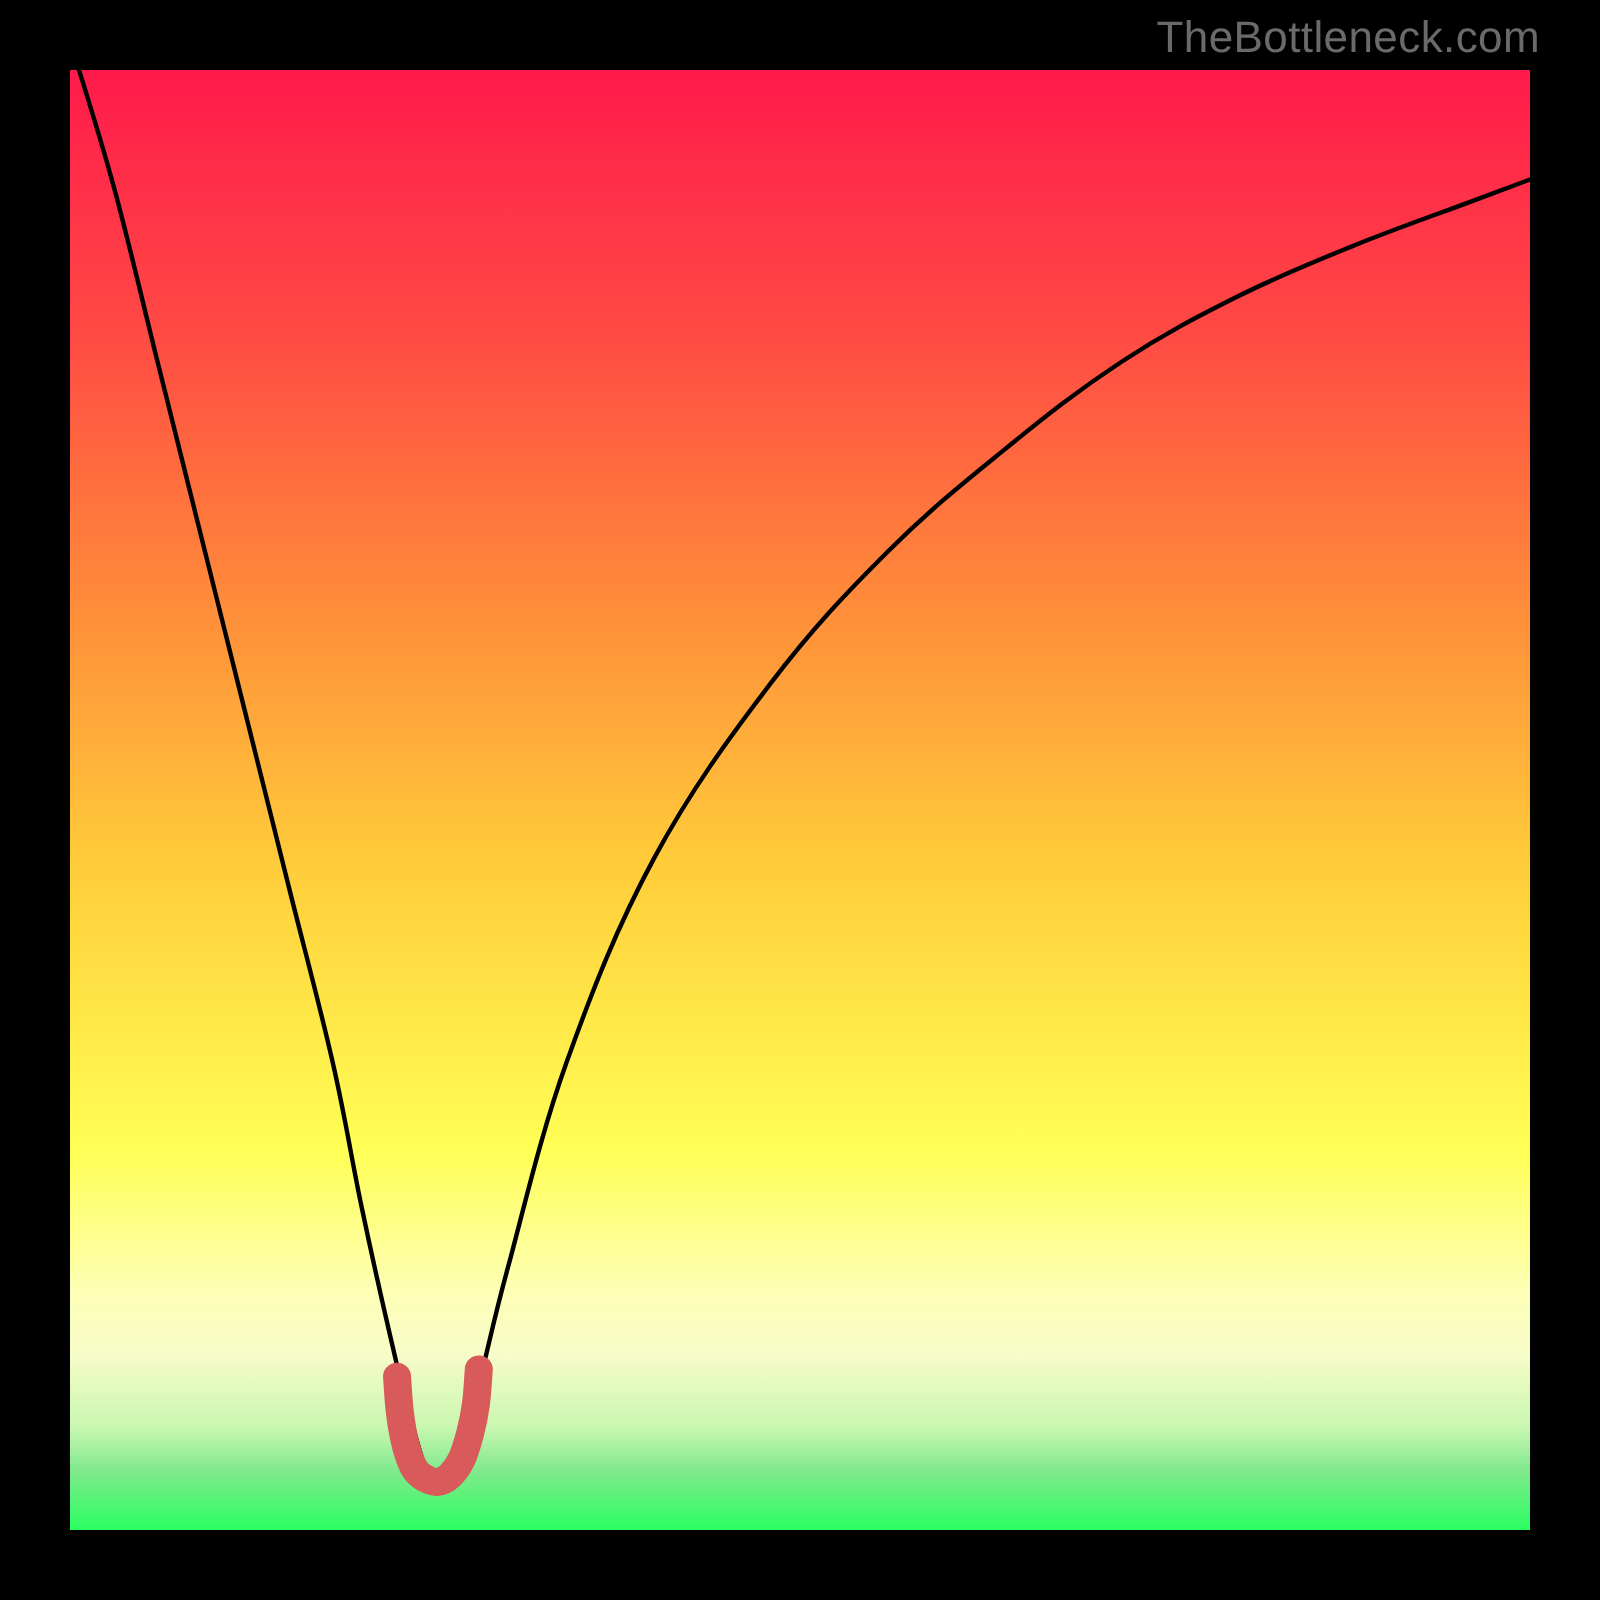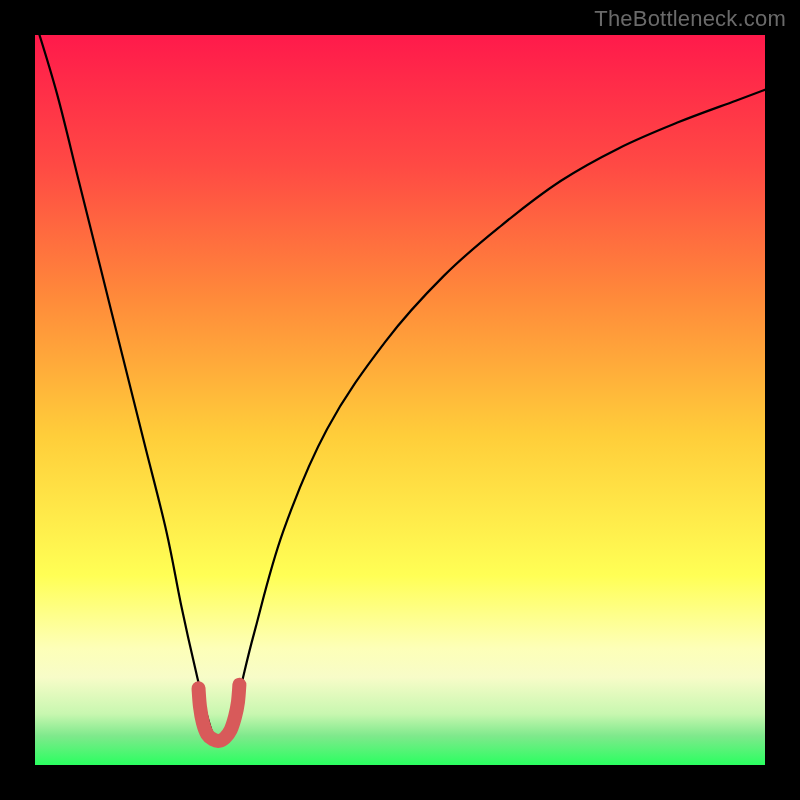--- a/index.html
+++ b/index.html
@@ -13,21 +13,21 @@
   }
   .outer {
     width: 800px;
     height: 800px;
     background: #000;
     position: relative;
   }
   .watermark {
     position: absolute;
     top: 6px;
-    right: 14px;
+    right: 30px;
     color: #6a6a6a;
     font-size: 22px;
     font-weight: 400;
     letter-spacing: 0.2px;
     z-index: 10;
   }
   .plot {
     position: absolute;
     left: 35px;
     top: 35px;

